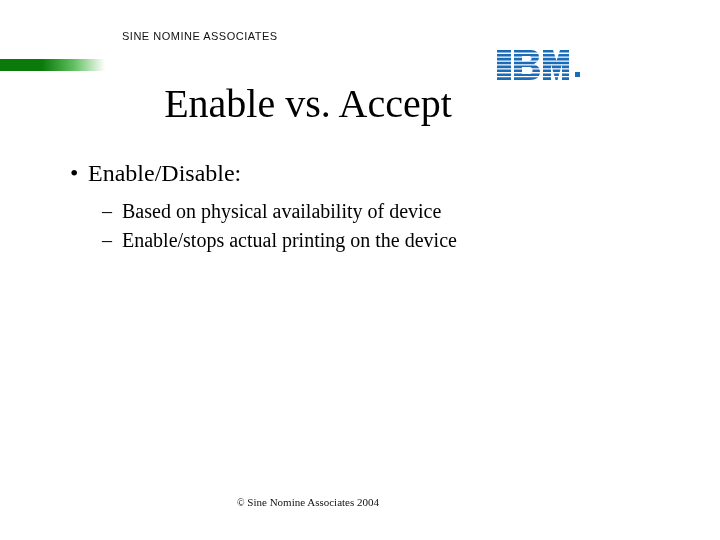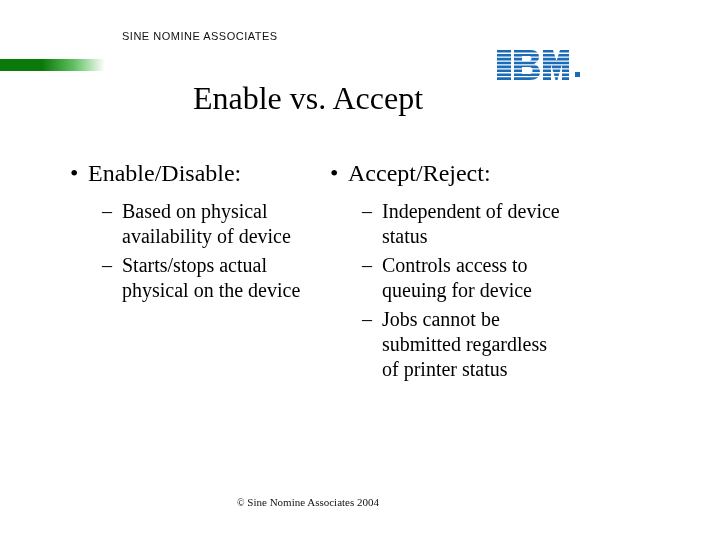--- a/index.html
+++ b/index.html
@@ -3,21 +3,21 @@
 <meta charset="utf-8">
 <style>
   * { margin: 0; padding: 0; box-sizing: border-box; }
   html, body { width: 720px; height: 540px; background: #fff; font-family: "Times New Roman", Times, serif; color: #000; }
   .slide { position: relative; width: 616px; height: 540px; }
   .top-brand { position: absolute; top: 30px; left: 122px; font-family: Arial, Helvetica, sans-serif; font-size: 11px; letter-spacing: 0.5px; color: #111; }
   .accent-stripe { position: absolute; top: 59px; left: 0; width: 105px; height: 12px; background: linear-gradient(to right, #0a7a0a 0%, #0a7a0a 40%, #5fbf5f 70%, #ffffff 100%); }
   .ibm-logo { position: absolute; top: 50px; right: 36px; display: flex; align-items: flex-end; gap: 6px; }
   .ibm-logo svg { display: block; }
   .ibm-dot { width: 5px; height: 5px; background: #1a6bb8; margin-bottom: 3px; }
-  .title { position: absolute; top: 80px; left: 0; width: 100%; text-align: center; font-size: 32px; font-weight: 400; }
+  .title { position: absolute; top: 80px; left: 0; width: 100%; text-align: center; font-size: 40px; font-weight: 400; }
   .columns { position: absolute; top: 160px; left: 60px; right: 48px; display: flex; gap: 12px; justify-content: flex-end; }
   .col { flex: 1; }
   .col-head { font-size: 24px; margin-left: 10px; margin-bottom: 12px; position: relative; padding-left: 18px; }
   .col-head::before { content: "•"; position: absolute; left: 0; top: 0; font-size: 24px; }
   .sub-list { margin-left: 42px; }
   .sub-item { font-size: 20px; line-height: 1.25; margin-bottom: 4px; position: relative; padding-left: 20px; }
   .sub-item::before { content: "–"; position: absolute; left: 0; top: 0; }
   .footer { position: absolute; bottom: 32px; left: 0; width: 100%; text-align: center; font-family: Liberation Serif, serif; font-size: 11px; color: #111; }
   .footer .copy-sym { font-size: 10px; vertical-align: 0; }
 </style>
@@ -53,29 +53,21 @@
     <div class="ibm-dot"></div>
   </div>
 
   <div class="title">Enable vs. Accept</div>
 
   <div class="columns">
     <div class="col">
       <div class="col-head">Enable/Disable:</div>
       <div class="sub-list">
         <div class="sub-item">Based on physical availability of device</div>
-        <div class="sub-item">Starts/stops actual physical on the device</div>
-      </div>
-    </div>
-    <div class="col">
-      <div class="col-head">Accept/Reject:</div>
-      <div class="sub-list">
-        <div class="sub-item">Independent of device status</div>
-        <div class="sub-item">Controls access to queuing for device</div>
-        <div class="sub-item">Jobs cannot be submitted regardless of printer status</div>
+        <div class="sub-item">Enable/stops actual printing on the device</div>
       </div>
     </div>
   </div>
 
   <div class="footer">
     <span class="copy-sym">©</span>
     <span>Sine Nomine Associates 2004</span>
   </div>
 
 </div>

